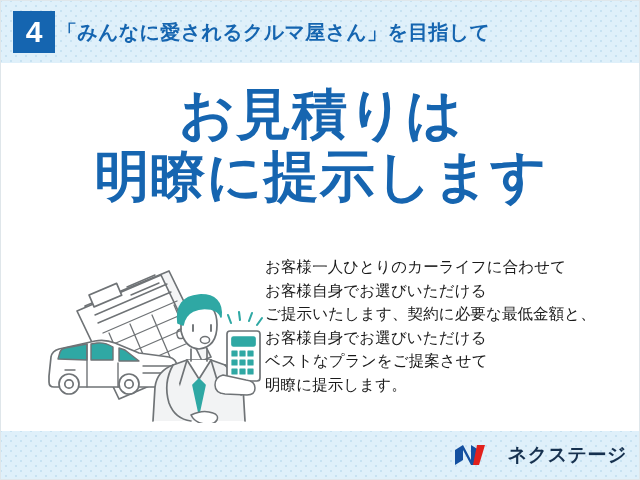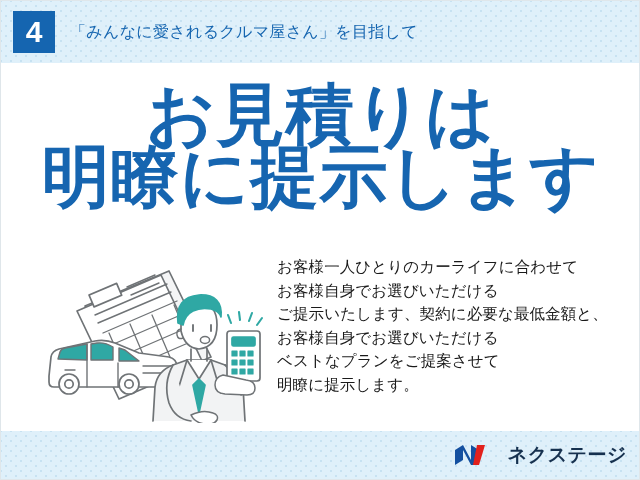--- a/index.html
+++ b/index.html
@@ -45,24 +45,24 @@
     background: #1565b0;
     color: #ffffff;
     font-size: 30px;
     font-weight: bold;
     line-height: 42px;
     text-align: center;
     flex: 0 0 auto;
     letter-spacing: 0;
   }
   .header-title {
-    margin-left: 15px;
+    margin-left: 2px;
     color: #1565b0;
-    font-size: 16px;
-    font-weight: normal;
+    font-size: 20px;
+    font-weight: bold;
     letter-spacing: 0.3px;
     white-space: nowrap;
   }
 
   
   .main {
     position: absolute;
     top: 62px;
     left: 0;
     width: 640px;
@@ -71,30 +71,30 @@
   }
 
   .headline {
     position: absolute;
     top: 20px;
     left: 0;
     width: 640px;
     text-align: center;
     color: #1665b0;
     font-weight: bold;
-    font-size: 68px;
+    font-size: 55px;
     line-height: 62px;
     letter-spacing: 1px;
   }
   .headline .hl-line { display: block; }
 
   
   .body-copy {
     position: absolute;
-    left: 276px;
+    left: 264px;
     top: 192px;
     width: 360px;
     color: #1a1a1a;
     font-size: 15.5px;
     line-height: 23.5px;
     letter-spacing: 0.1px;
   }
   .body-copy .copy-line { display: block; white-space: nowrap; }
 
   

